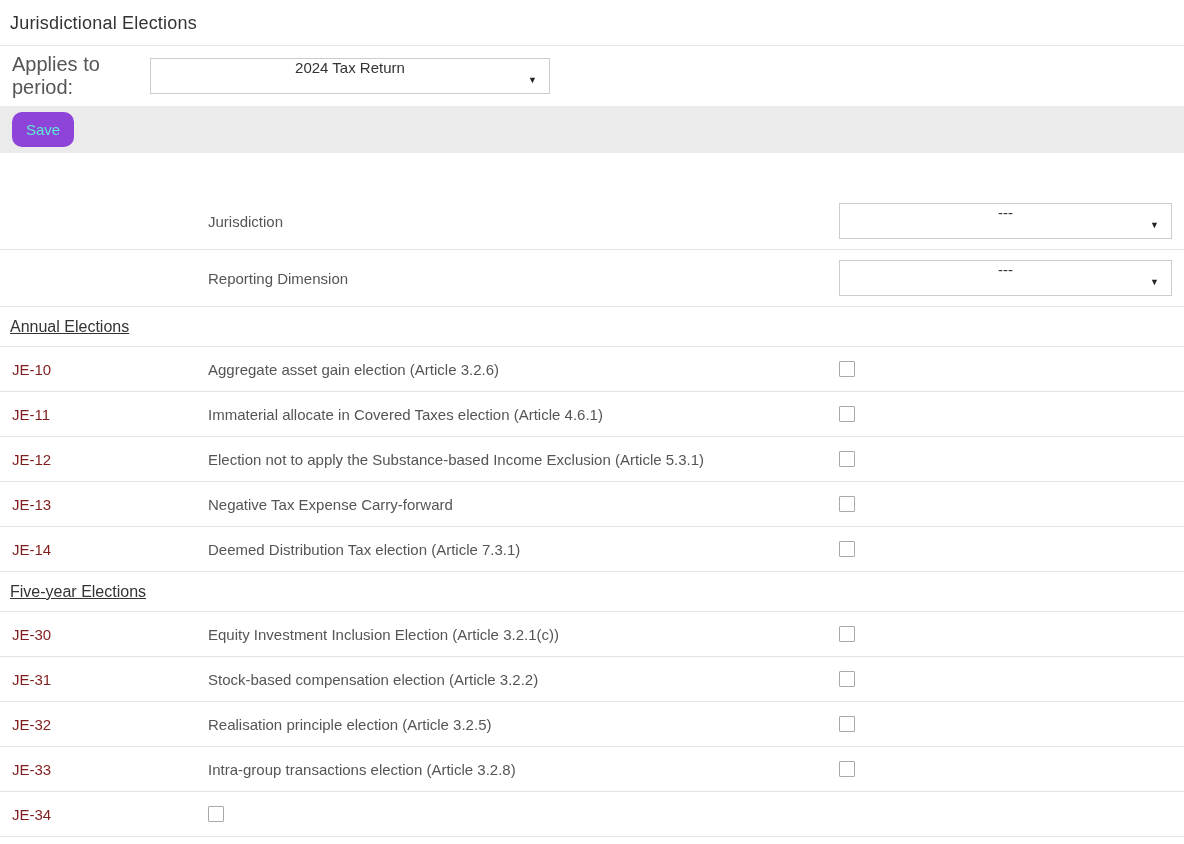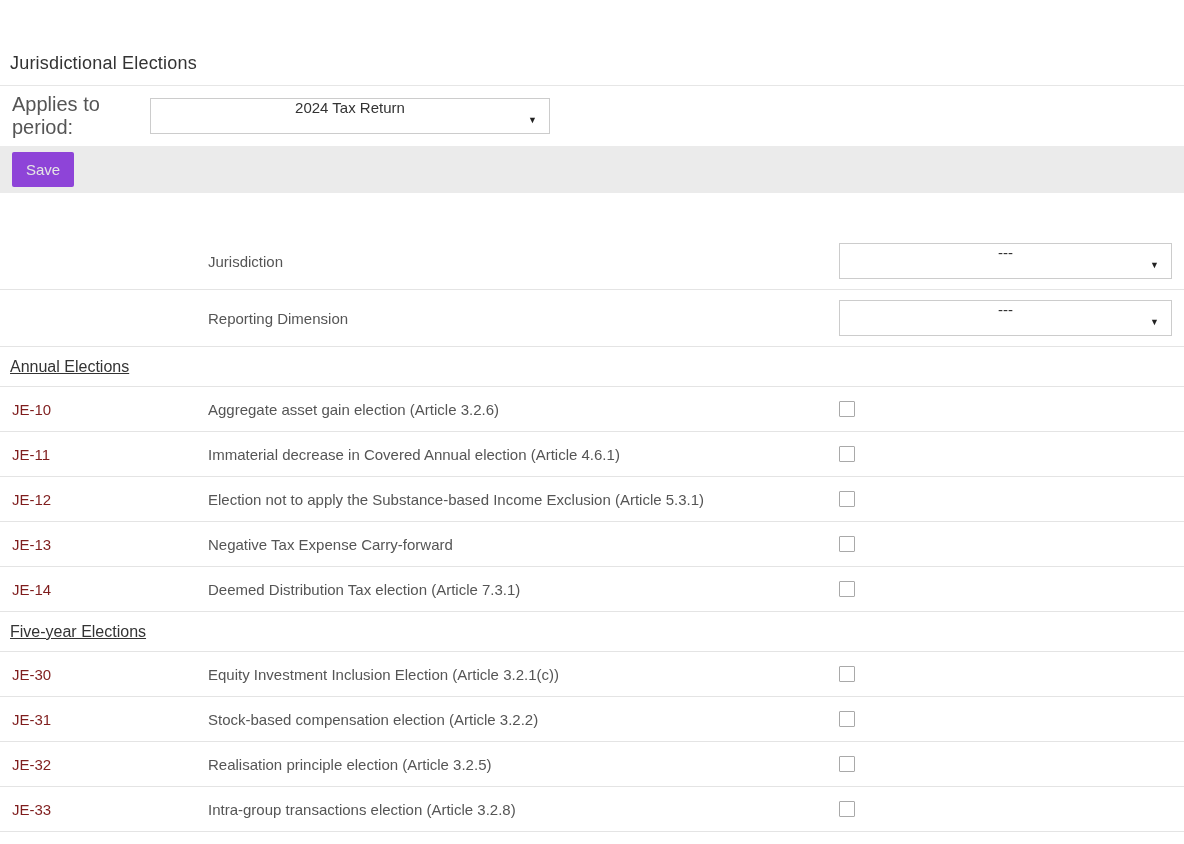--- a/index.html
+++ b/index.html
@@ -6,21 +6,20 @@
   html, body { background: #ffffff; }
   body {
     width: 1184px; height: 844px;
     font-family: "Liberation Sans", sans-serif;
     color: #555555;
     overflow: hidden;
   }
   .page-header {
     padding: 13px 16px 11px 10px;
     border-bottom: 1px solid #e6e6e6;
-    margin-top: 40px;
   }
   .page-title {
     font-size: 18px;
     color: #333333;
     font-weight: 400;
     letter-spacing: .2px;
   }
   .period-row {
     display: flex;
     align-items: center;
@@ -54,23 +53,23 @@
   }
   .toolbar {
     background: #ebebeb;
     padding: 5px 12px 6px 12px;
     height: 47px;
     display: flex;
     align-items: center;
   }
   .save-button {
     background: #8e44d8;
-    color: #e5e5e5;
+    color: #5eead4;
     border: none;
-    border-radius: 2px;
+    border-radius: 10px;
     font-family: "Liberation Sans", sans-serif;
     font-size: 15px;
     padding: 9px 14px;
     cursor: pointer;
   }
   .spacer { height: 40px; }
   .grid-row {
     display: grid;
     grid-template-columns: 163px 598px 1fr;
     align-items: center;
@@ -169,21 +168,21 @@
   <div>
     <div class="grid-row election-row">
       <span class="cell-code">JE-10</span>
       <span class="cell-desc">Aggregate asset gain election (Article 3.2.6)</span>
       <span class="cell-control">
           <span class="checkbox"></span>
         </span>
     </div>
     <div class="grid-row election-row">
       <span class="cell-code">JE-11</span>
-      <span class="cell-desc">Immaterial decrease in Covered Annual election (Article 4.6.1)</span>
+      <span class="cell-desc">Immaterial allocate in Covered Taxes election (Article 4.6.1)</span>
       <span class="cell-control">
           <span class="checkbox"></span>
         </span>
     </div>
     <div class="grid-row election-row">
       <span class="cell-code">JE-12</span>
       <span class="cell-desc">Election not to apply the Substance-based Income Exclusion (Article 5.3.1)</span>
       <span class="cell-control">
           <span class="checkbox"></span>
         </span>

